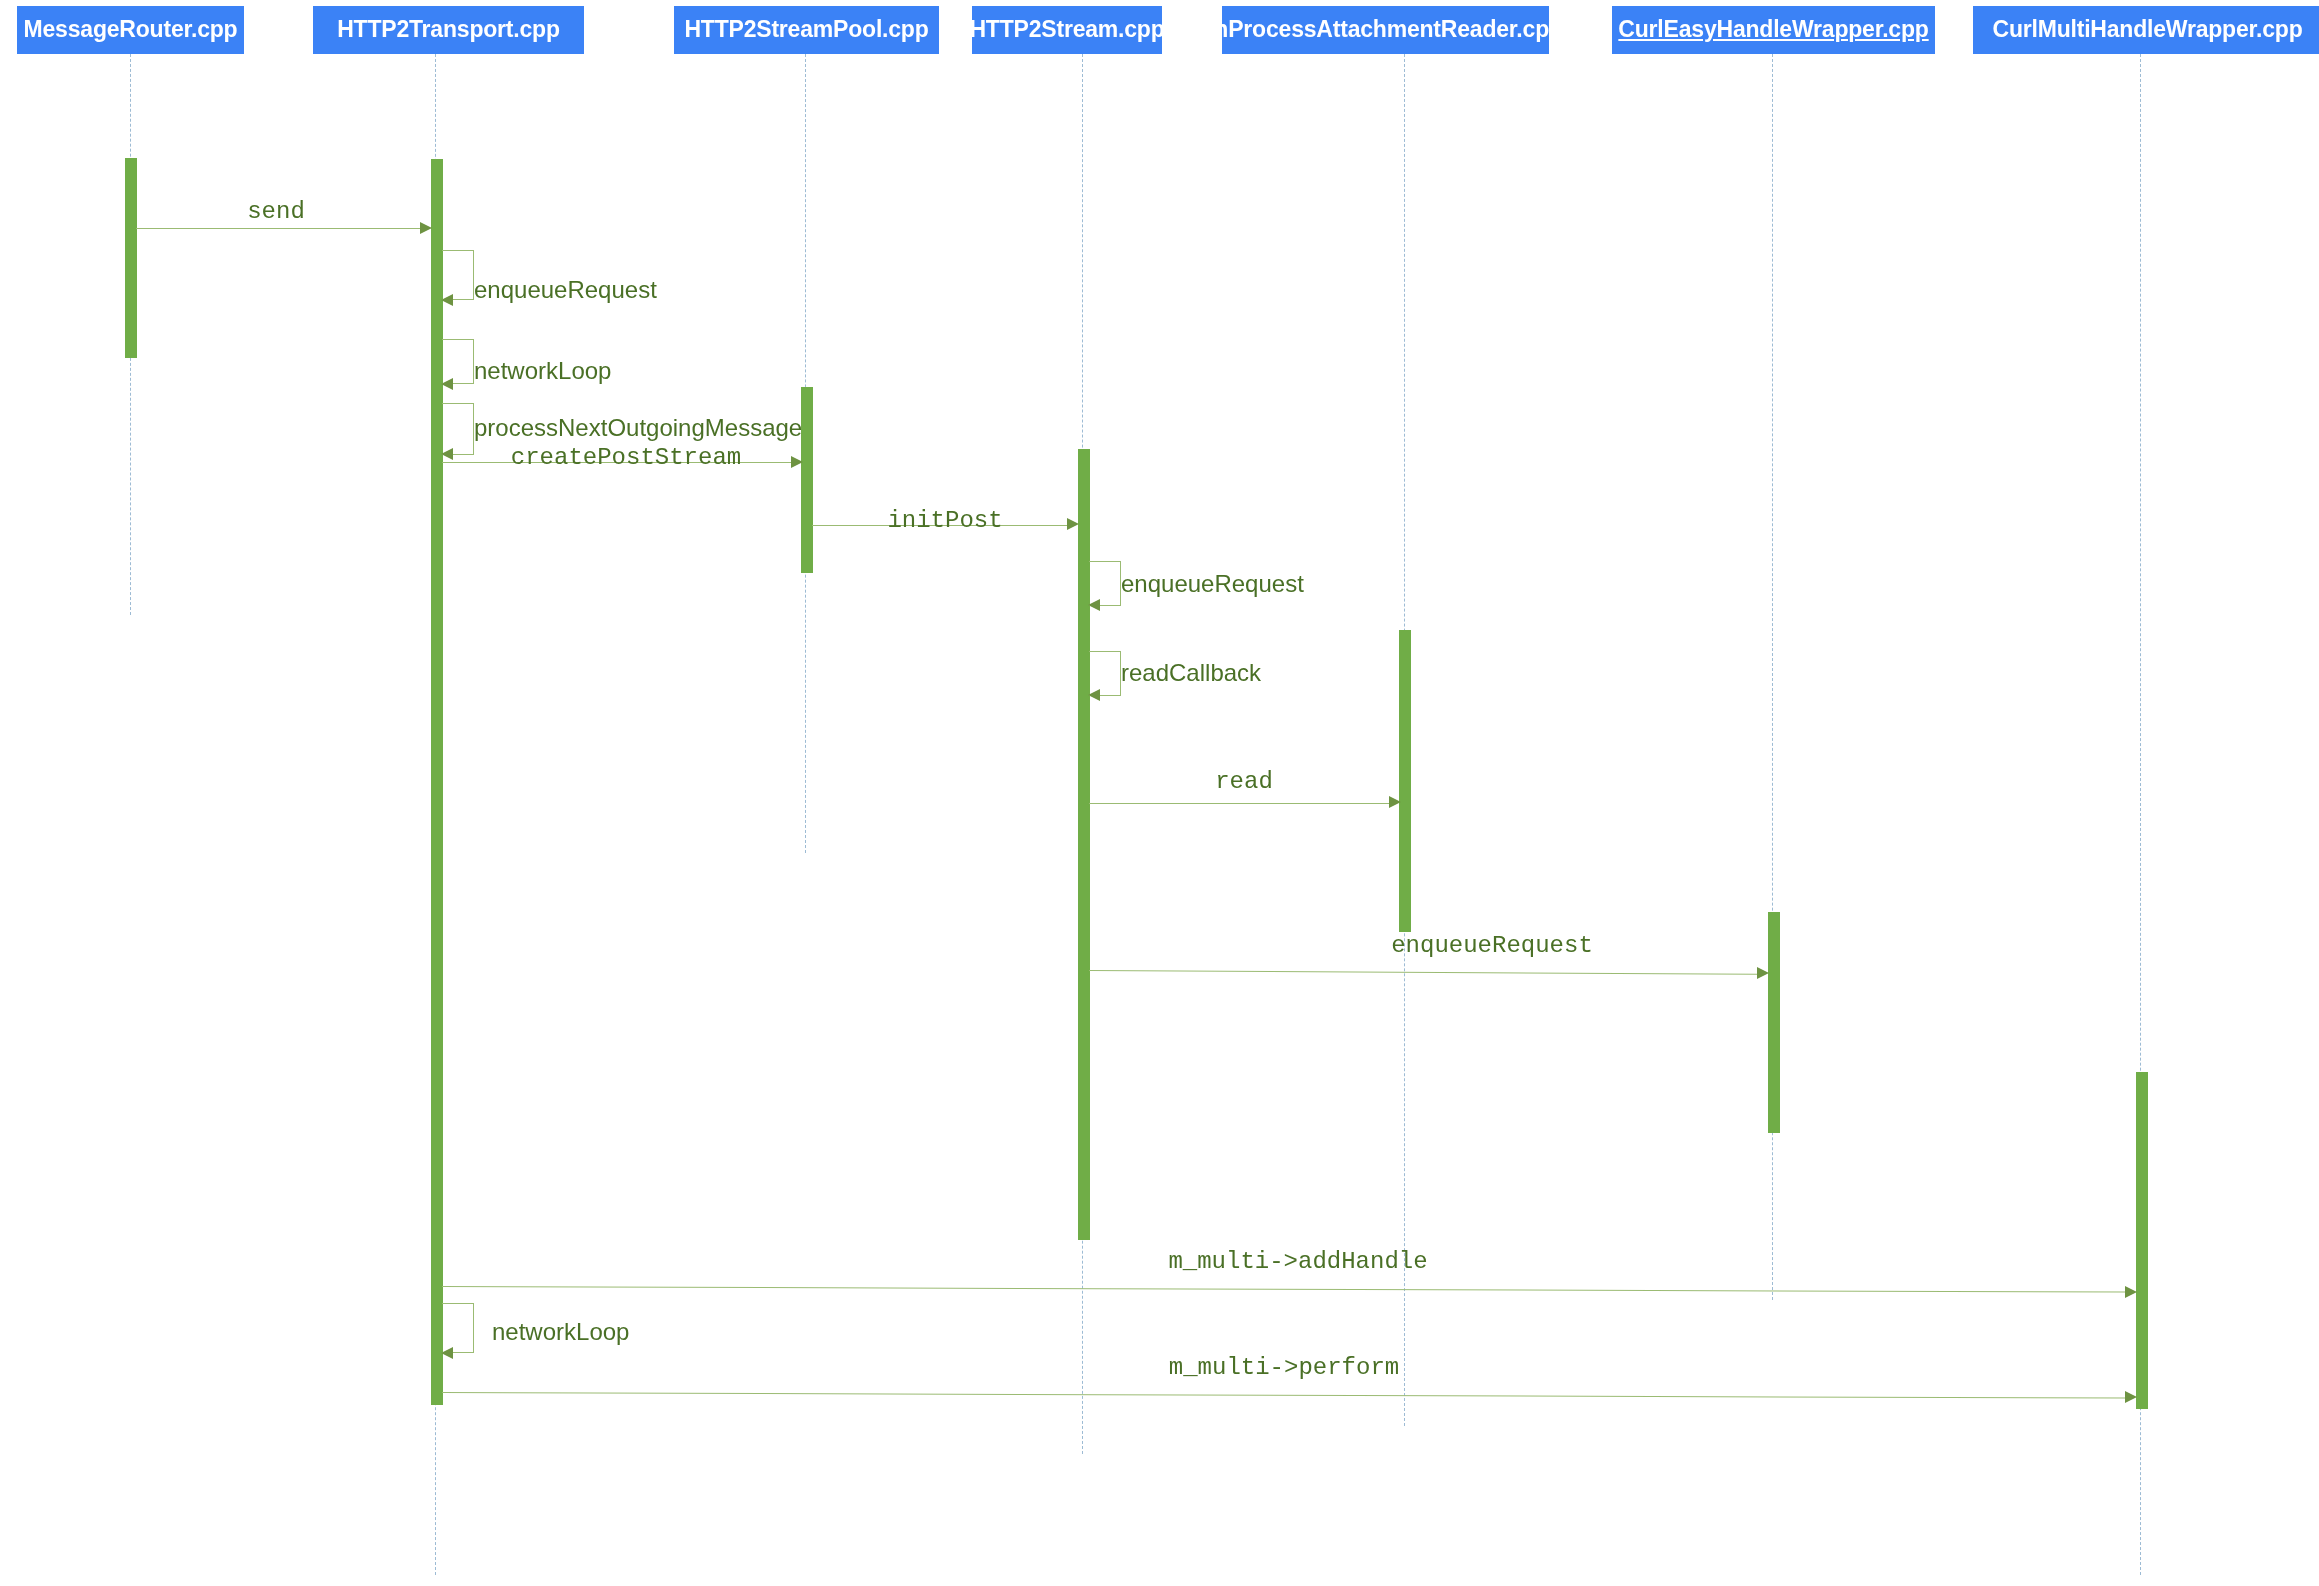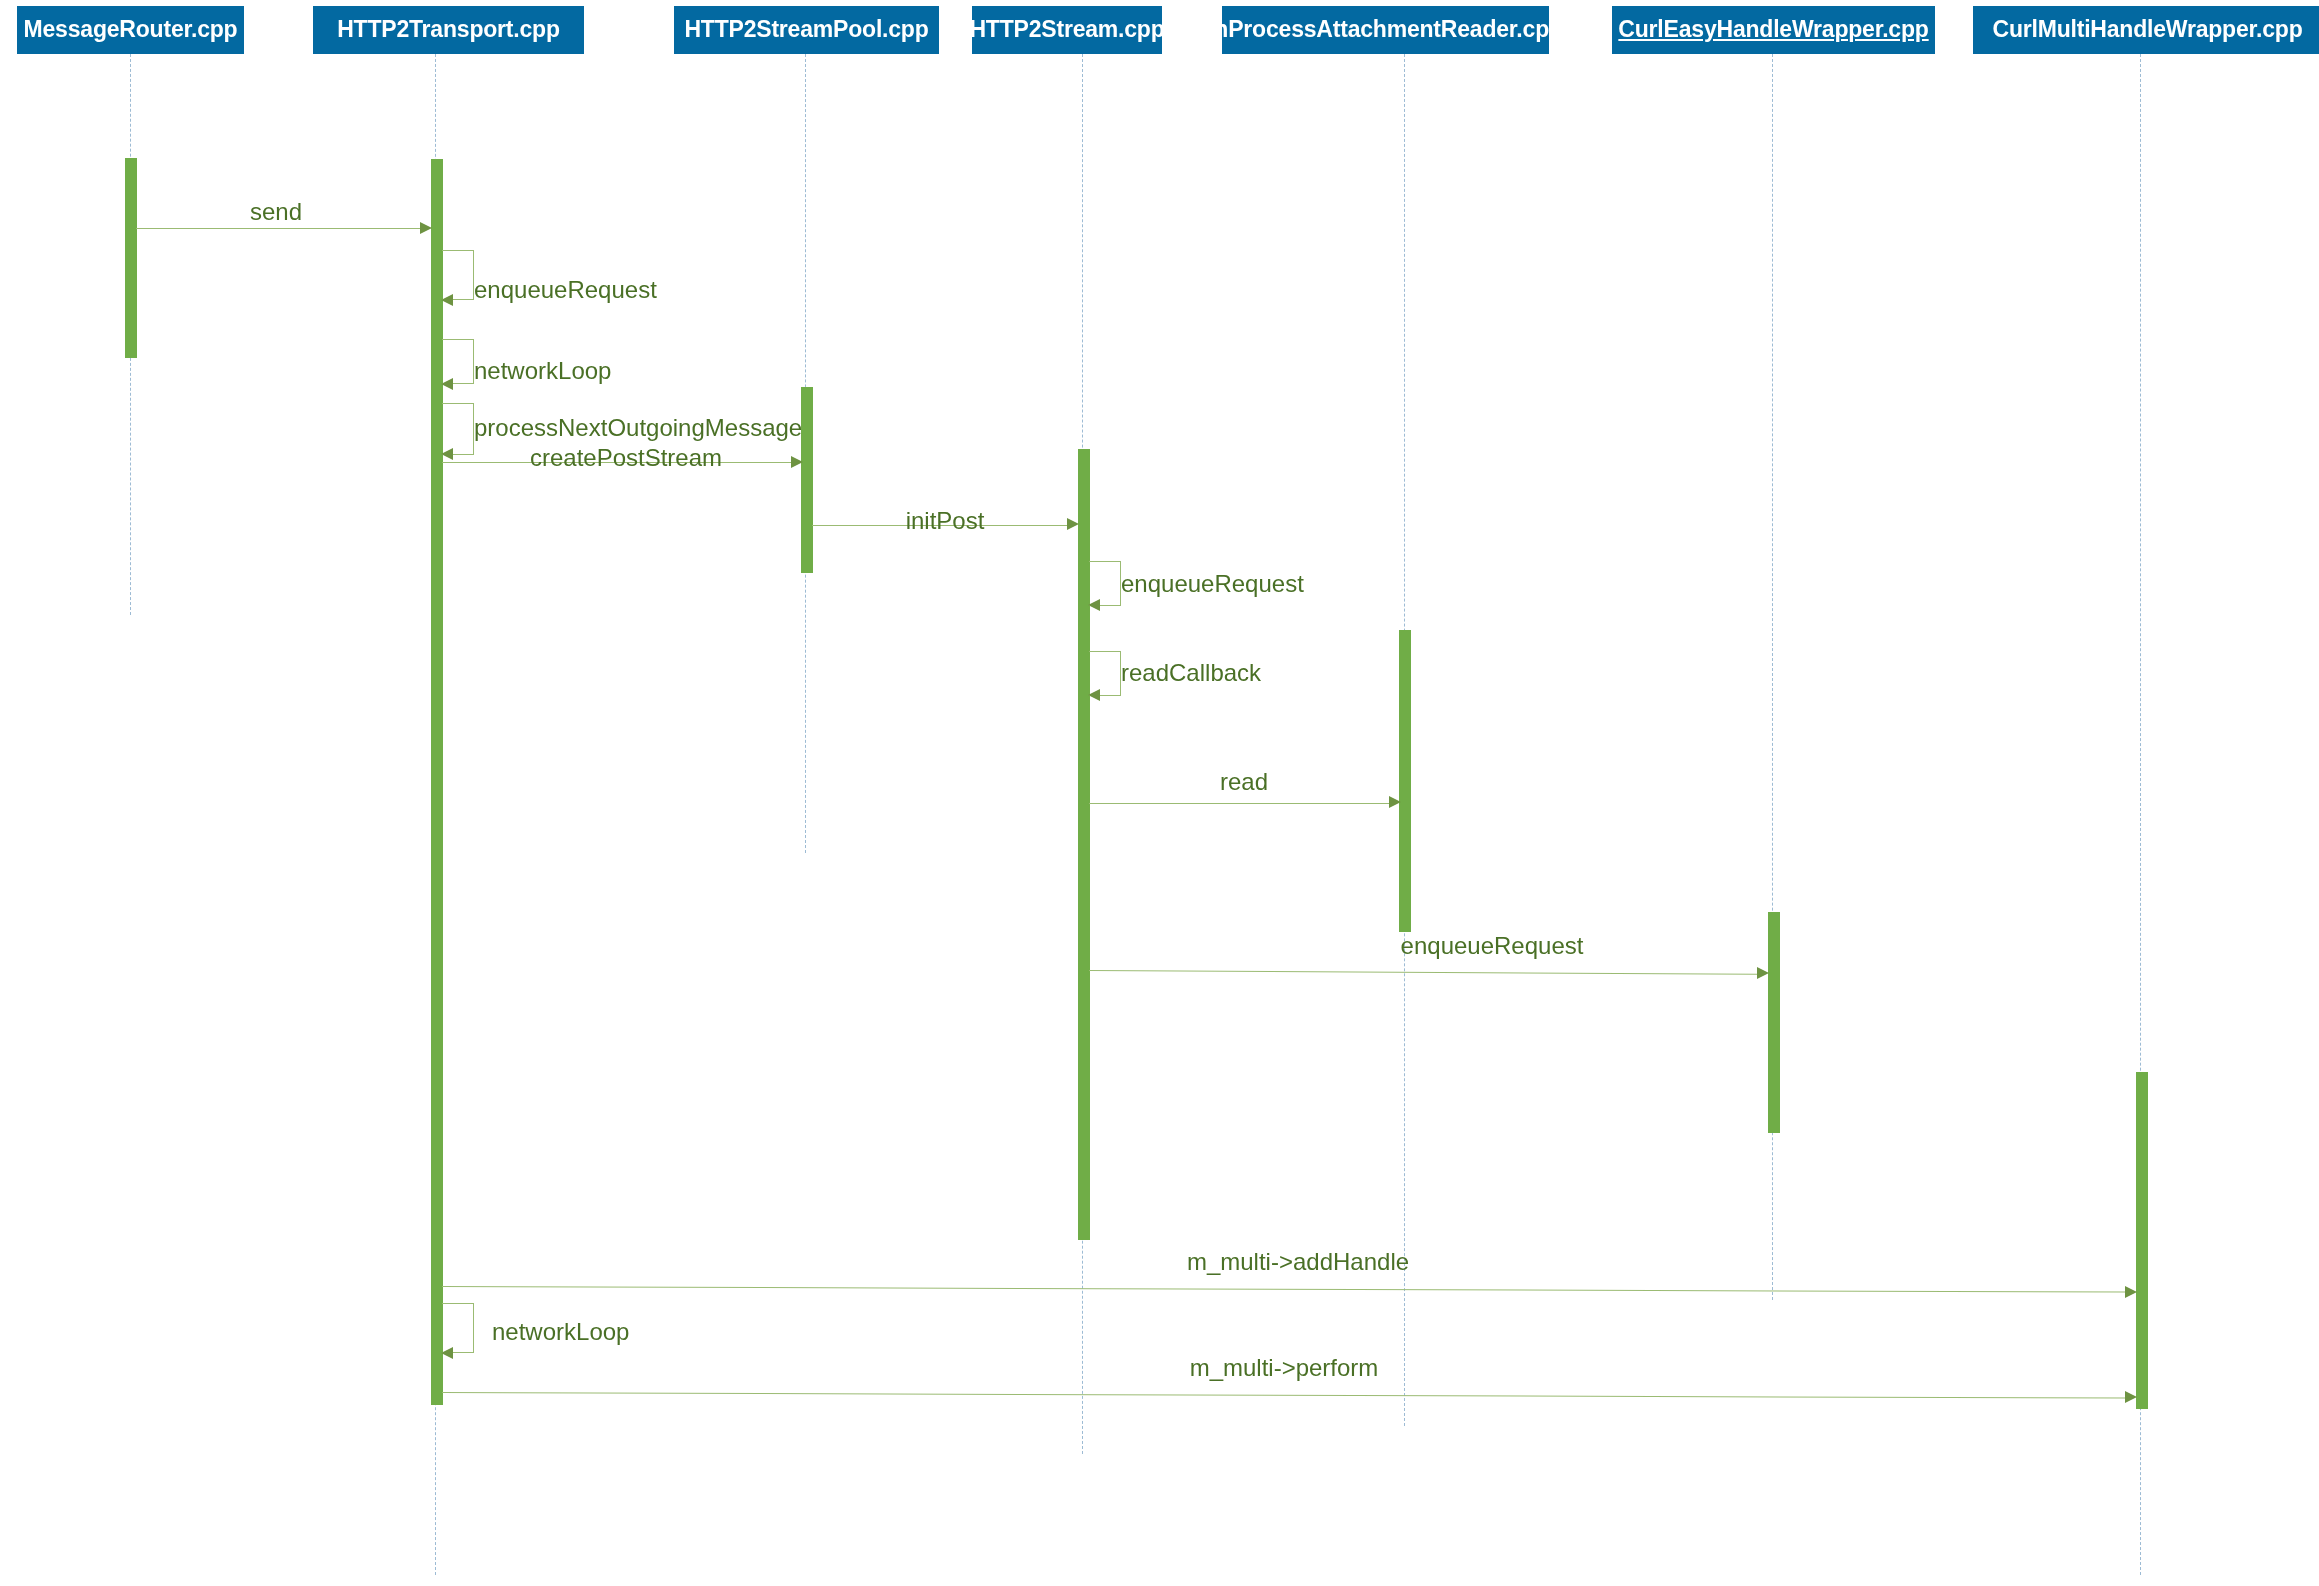--- a/index.html
+++ b/index.html
@@ -17,21 +17,21 @@
     height: 1587px;
     background: #ffffff;
     overflow: hidden;
   }
   .lifeline-head {
     position: absolute;
     box-sizing: border-box;
     display: flex;
     align-items: center;
     justify-content: center;
-    background: #0369a1;
+    background: #3b82f6;
     color: #ffffff;
     font-weight: bold;
     font-size: 23px;
     letter-spacing: -0.2px;
     white-space: nowrap;
     padding: 0 9.3px;
     height: 48px;
     top: 5.6px;
   }
   .lifeline-dash {
@@ -63,20 +63,21 @@
     border-right: 12px solid #6e9342;
   }
   .msg-label {
     position: absolute;
     color: #4a7026;
     font-size: 24px;
     white-space: nowrap;
   }
   .msg-label.center {
     transform: translateX(-50%);
+    font-family: Liberation Mono, monospace;
   }
   .self-box {
     position: absolute;
     box-sizing: border-box;
     border: 1.9px solid #9bbb73;
     border-left: none;
     background: transparent;
   }
 </style>
 </head>

